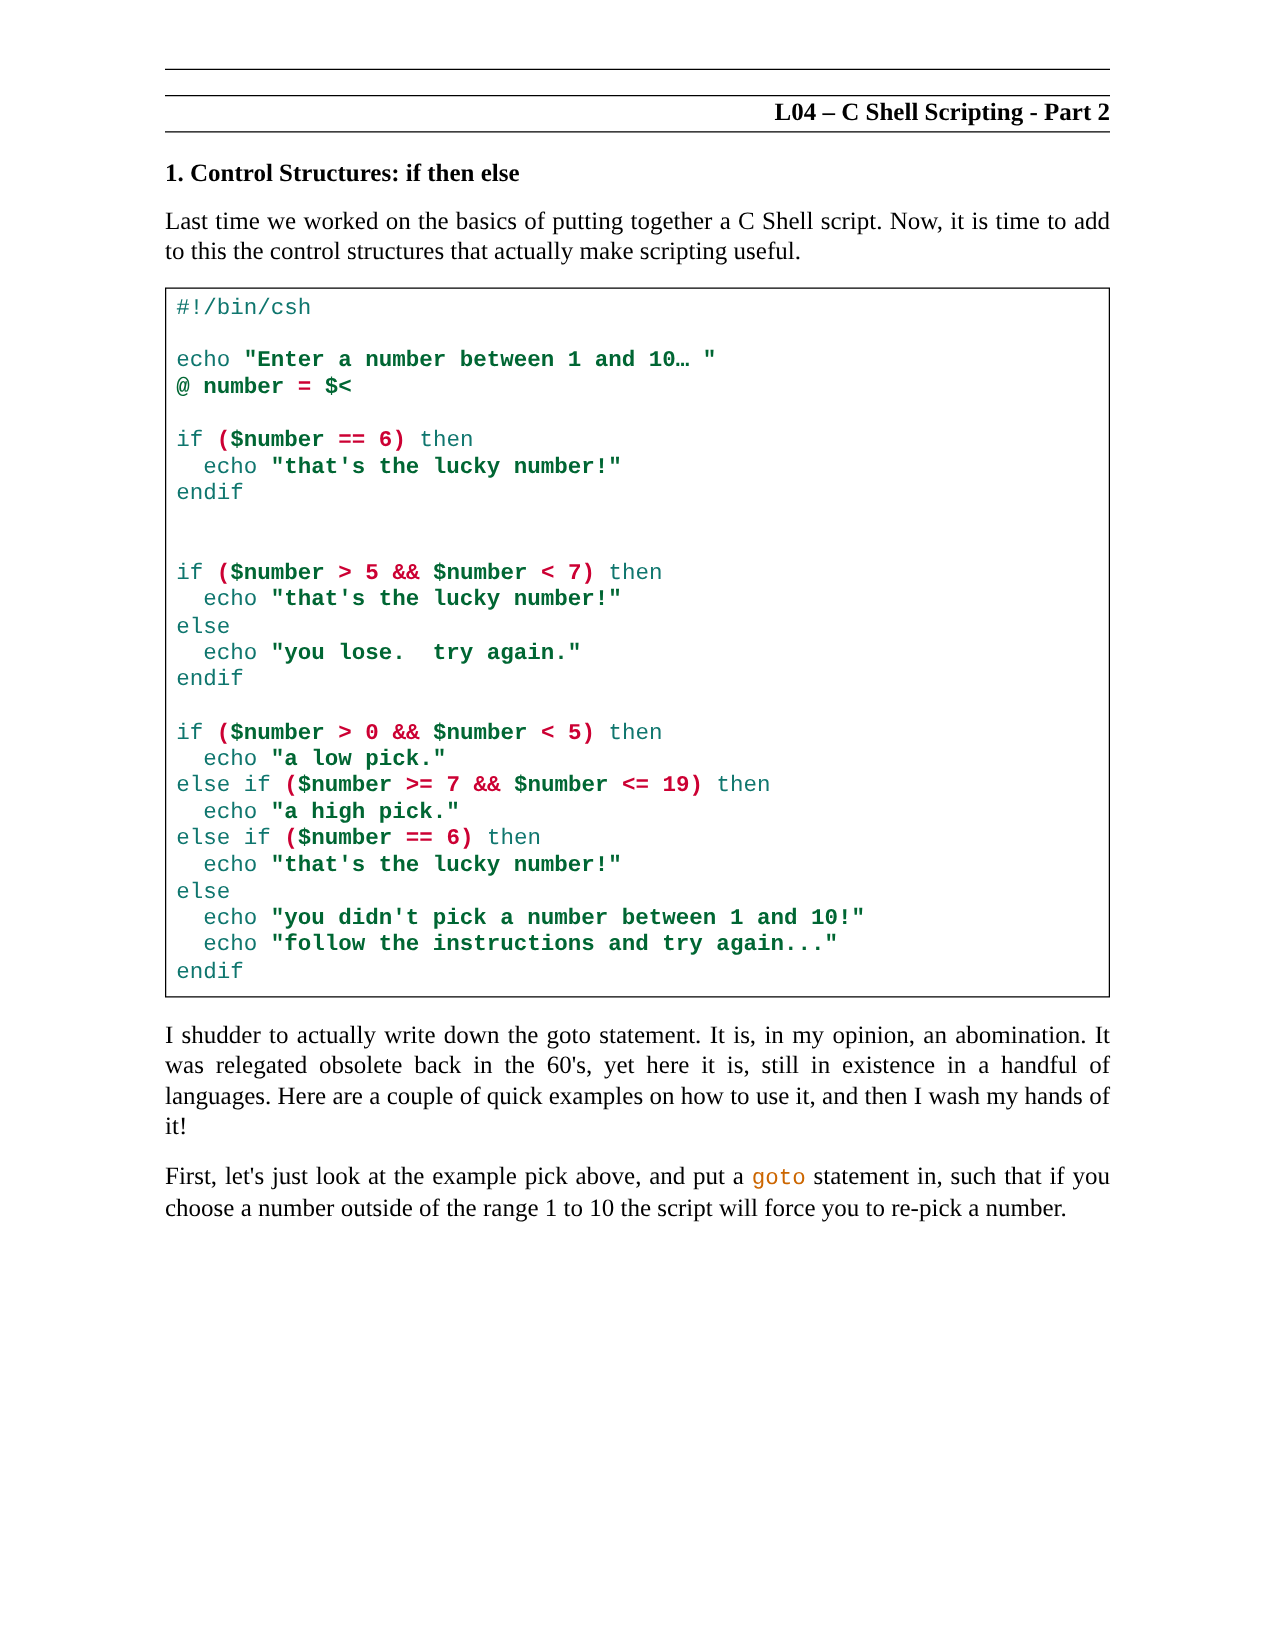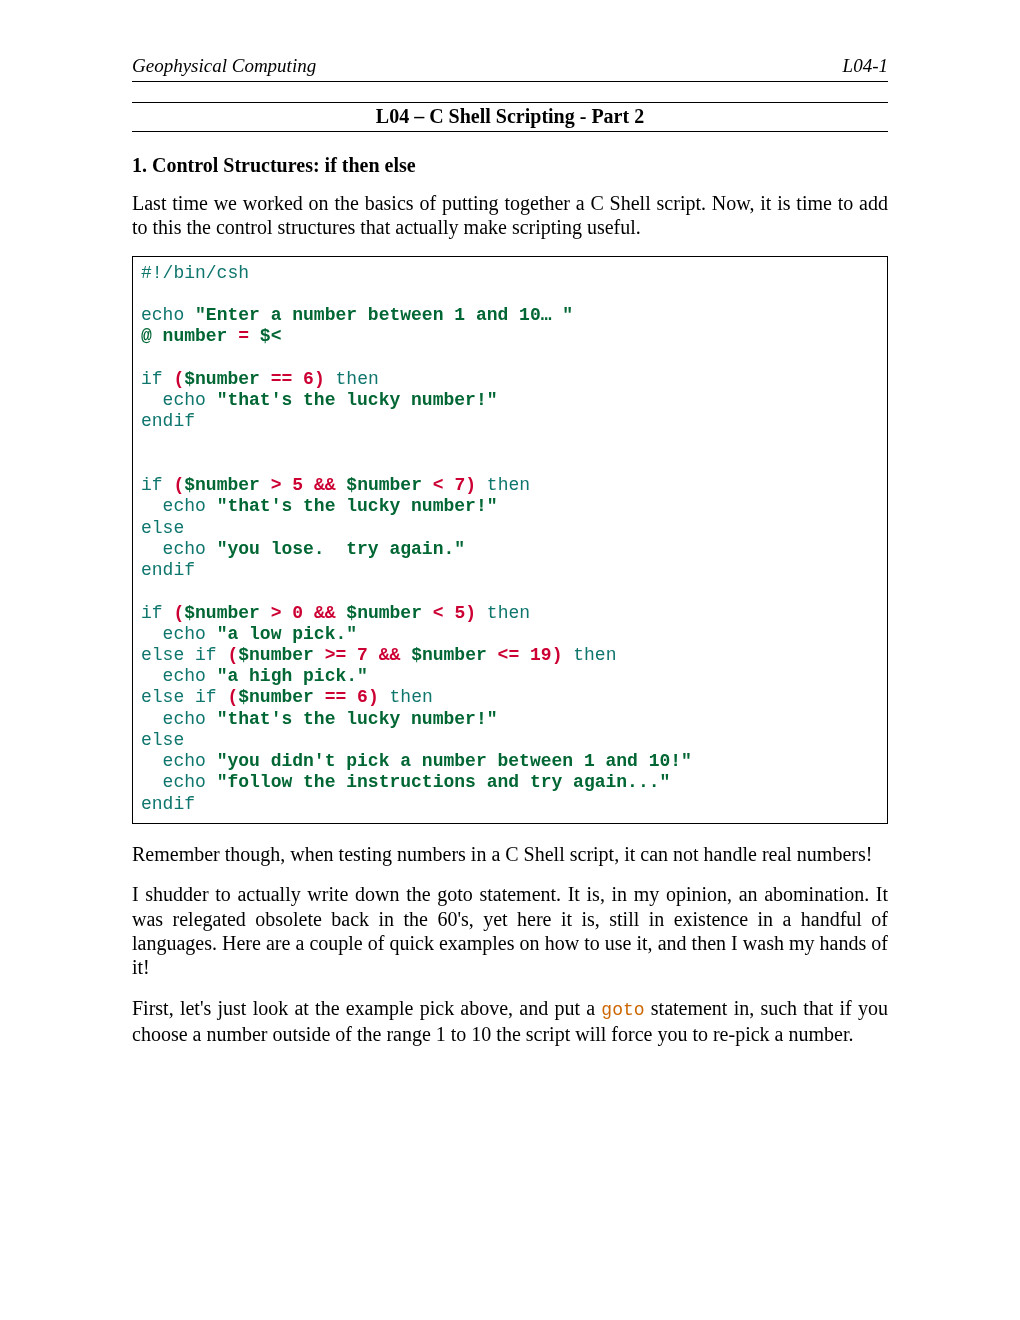--- a/index.html
+++ b/index.html
@@ -23,21 +23,21 @@
     font-size: 19px;
     margin-bottom: 4px;
   }
   .hdr-rule {
     border-bottom: 1.5px solid #000;
     margin-bottom: 20px;
   }
   .title-wrap {
     border-top: 1.5px solid #000;
     border-bottom: 1.5px solid #000;
-    text-align: center;
+    text-align: right;
     padding: 2px 0 3px 0;
     margin-bottom: 22px;
   }
   .title {
     font-weight: bold;
     font-size: 20px;
   }
   .section-h {
     font-weight: bold;
     font-size: 20px;
@@ -63,24 +63,20 @@
   .var { color: #006633; font-weight: bold; }   
   .num { color: #cc0033; font-weight: bold; }   
   .str { color: #006633; font-weight: bold; }   
   .goto-inline { color:#cc6600; font-weight:normal; font-family:'Courier New',monospace; font-size:18px; }
 </style>
 </head>
 <body>
 
 <div class="page">
 
-  <div class="hdr">
-    <span>Geophysical Computing</span>
-    <span>L04-1</span>
-  </div>
   <div class="hdr-rule"></div>
 
   <div class="title-wrap">
     <span class="title">L04 – C Shell Scripting - Part 2</span>
   </div>
 
   <div class="section-h">1. Control Structures:  if then else</div>
   <p class="para">Last time we worked on the basics of putting together a C Shell script.  Now, it is time to add to this the control structures that actually make scripting useful.</p>
 
   <div class="codebox"><span class="kw">#!/bin/csh</span>
@@ -104,18 +100,17 @@
 <span class="kw">else if</span> <span class="op">(</span><span class="var">$number</span> <span class="op">&gt;=</span> <span class="num">7</span> <span class="op">&amp;&amp;</span> <span class="var">$number</span> <span class="op">&lt;=</span> <span class="num">19</span><span class="op">)</span> <span class="kw">then</span>
   <span class="kw">echo</span> <span class="str">"a high pick."</span>
 <span class="kw">else if</span> <span class="op">(</span><span class="var">$number</span> <span class="op">==</span> <span class="num">6</span><span class="op">)</span> <span class="kw">then</span>
   <span class="kw">echo</span> <span class="str">"that's the lucky number!"</span>
 <span class="kw">else</span>
   <span class="kw">echo</span> <span class="str">"you didn't pick a number between 1 and 10!"</span>
   <span class="kw">echo</span> <span class="str">"follow the instructions and try again..."</span>
 <span class="kw">endif</span>
 </div>
 
-  <p class="para">Remember though, when testing numbers in a C Shell script, it can not handle real numbers!</p>
 
   <p class="para">I shudder to actually write down the goto statement.  It is, in my opinion, an abomination.  It was relegated obsolete back in the 60's, yet here it is, still in existence in a handful of languages.  Here are a couple of quick examples on how to use it, and then I wash my hands of it!</p>
   <p class="para"><span>First, let's just look at the example pick above, and put a </span><span class="goto-inline">goto</span><span> statement in, such that if you choose a number outside of the range 1 to 10 the script will force you to re-pick a number.</span></p>
 
 </div>
 
 </body></html>

